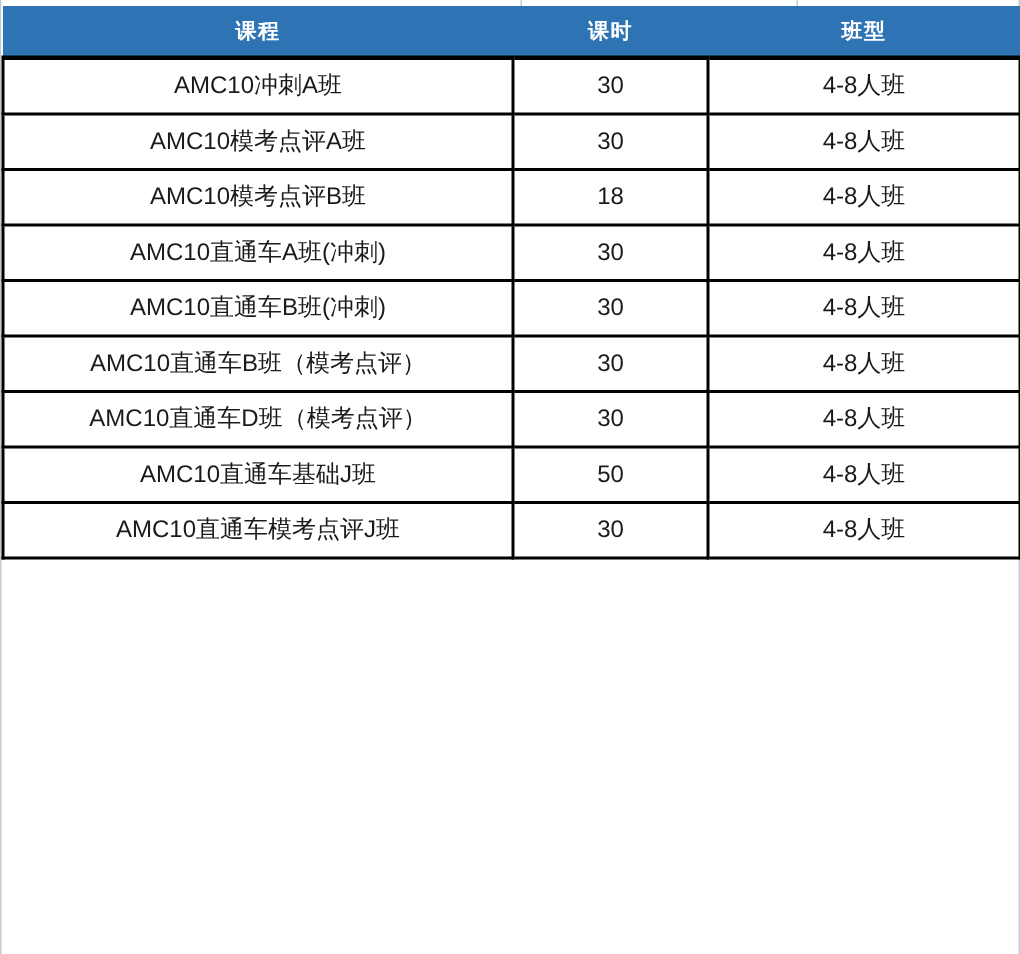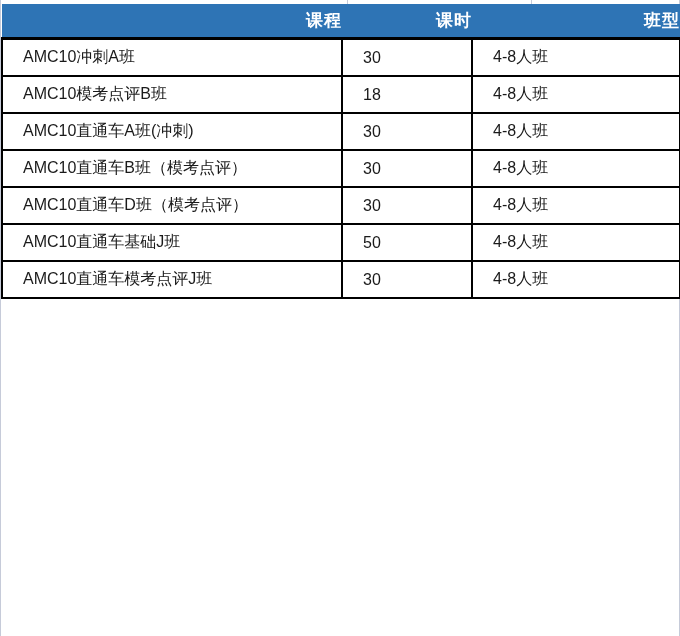--- a/index.html
+++ b/index.html
@@ -43,34 +43,35 @@
     table-layout: fixed;
     background: #ffffff;
   }
   col.c-course { width: 340px; }
   col.c-hours  { width: 130px; }
   col.c-type   { width: 208px; }
 
   thead th {
     background: #2e74b5;
     color: #ffffff;
-    font-size: 17px;
+    font-size: 14px;
     font-weight: bold;
     height: 33px;
     padding: 0;
     border: none;
     border-bottom: 3px solid #000000;
-    text-align: right;
+    text-align: center;
     vertical-align: middle;
     letter-spacing: 1px;
   }
   tbody td {
     border: 2px solid #000000;
     height: 35px;
-    padding: 0 20px;
+    padding: 0 4px;
+    text-align: center;
     vertical-align: middle;
     font-size: 16px;
     color: #1a1a1a;
     white-space: nowrap;
     overflow: hidden;
   }
 </style>
 </head>
 <body>
 
@@ -93,26 +94,36 @@
         <th>班型</th>
       </tr>
     </thead>
     <tbody>
         <tr>
     <td>AMC10冲刺A班</td>
     <td>30</td>
     <td>4-8人班</td>
   </tr>
         <tr>
+    <td>AMC10模考点评A班</td>
+    <td>30</td>
+    <td>4-8人班</td>
+  </tr>
+        <tr>
     <td>AMC10模考点评B班</td>
     <td>18</td>
     <td>4-8人班</td>
   </tr>
         <tr>
     <td>AMC10直通车A班(冲刺)</td>
+    <td>30</td>
+    <td>4-8人班</td>
+  </tr>
+        <tr>
+    <td>AMC10直通车B班(冲刺)</td>
     <td>30</td>
     <td>4-8人班</td>
   </tr>
         <tr>
     <td>AMC10直通车B班（模考点评）</td>
     <td>30</td>
     <td>4-8人班</td>
   </tr>
         <tr>
     <td>AMC10直通车D班（模考点评）</td>

